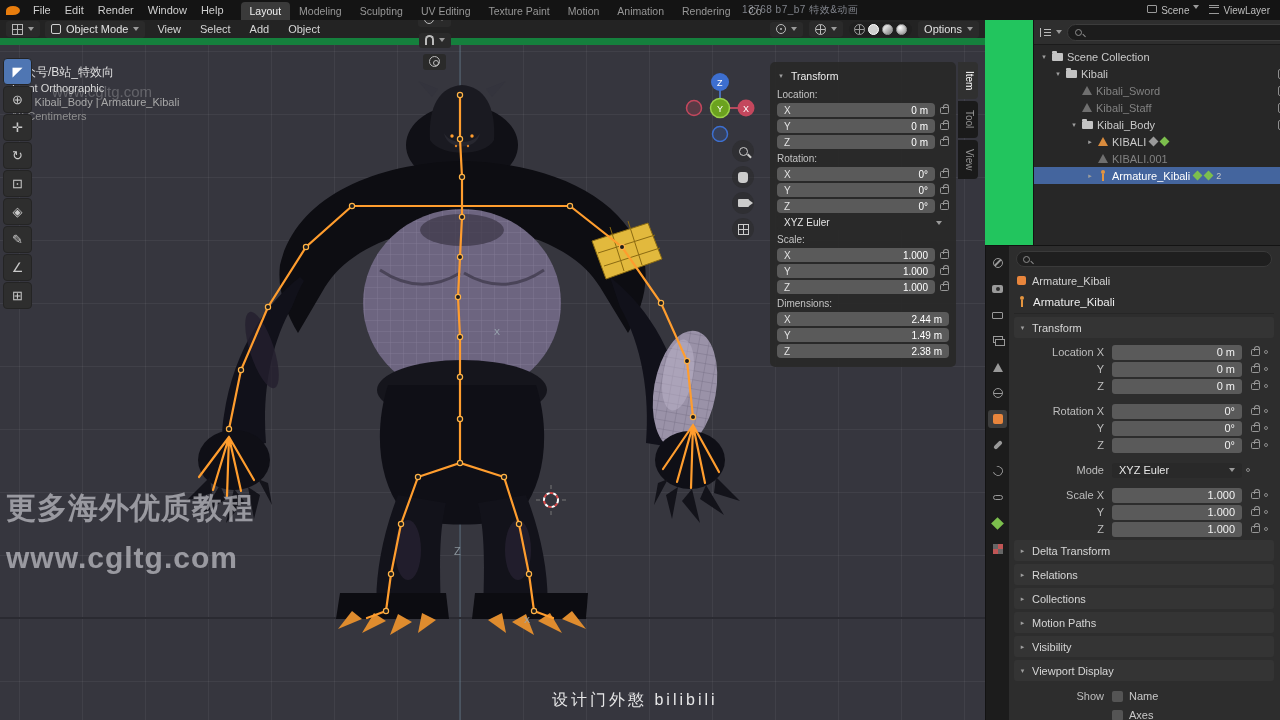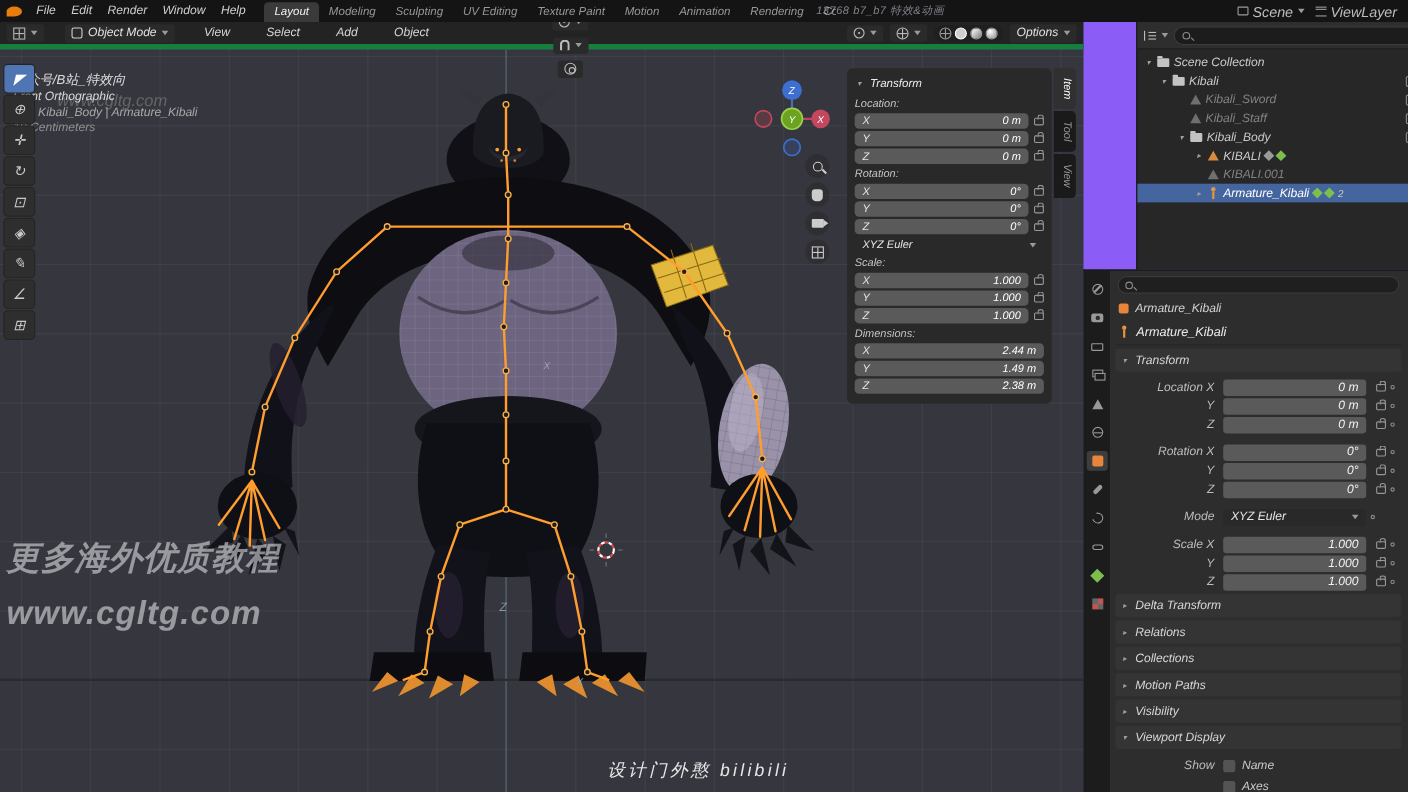--- a/index.html
+++ b/index.html
@@ -1,33 +1,33 @@
 <!DOCTYPE html>
 <html><head>
 <meta charset="utf-8">
 <style>
 *{margin:0;padding:0;box-sizing:border-box;font-family:"Liberation Sans",sans-serif;}
 html,body{width:1280px;height:720px;overflow:hidden;background:#111;}
-#app{position:relative;width:1280px;height:720px;background:#8b5cf6;color:#c8c8c8;font-size:11px;font-style:italic;}
+#app{position:relative;width:1280px;height:720px;background:#22c55e;color:#c8c8c8;font-size:11px;}
 
 
 .topbar{position:absolute;left:0;top:0;width:1280px;height:20px;background:#141414;display:flex;align-items:center;padding:0 6px;z-index:40;}
 .blogo{width:14px;height:9px;background:#e87d0d;border-radius:50% 50% 50% 0;margin-right:6px;}
 .menu{padding:2px 7px;color:#cfcfcf;border-radius:3px;}
 .ws-tabs{display:flex;margin-left:10px;height:20px;align-items:flex-end;overflow:hidden;max-width:520px;}
 .ws-tab{padding:3px 9px 3px;color:#979797;border-radius:4px 4px 0 0;white-space:nowrap;font-size:10.5px;}
 .ws-tab.active{background:#3a3a3a;color:#efefef;}
 .tb-watermark{position:absolute;left:742px;top:3px;font-size:10px;color:rgba(215,220,235,.55);letter-spacing:.5px;}
 .tb-right{margin-left:auto;display:flex;align-items:center;gap:10px;padding-right:4px;}
-.tb-group{display:flex;align-items:center;gap:4px;color:#bdbdbd;font-size:13px;}
+.tb-group{display:flex;align-items:flex-start;gap:4px;color:#bdbdbd;font-size:10px;}
 .i-scene{width:10px;height:8px;border:1px solid #9a9a9a;border-radius:1px;}
 .i-layers{width:10px;height:9px;border-top:3px double #9a9a9a;border-bottom:1px solid #9a9a9a;}
 
 
-.vp-header{position:absolute;left:0;top:20px;width:985px;height:25px;background:#232323;border-bottom:5px solid #15803d;display:flex;align-items:center;gap:19px;padding:0 6px;z-index:30;}
+.vp-header{position:absolute;left:0;top:20px;width:985px;height:25px;background:#232323;border-bottom:7px solid #15803d;display:flex;align-items:center;gap:5px;padding:0 6px;z-index:30;}
 .dd{display:flex;align-items:center;gap:5px;background:#2a2a2a;border-radius:3px;padding:2.5px 6px;color:#e0e0e0;}
 .caret{width:0;height:0;border-left:3.5px solid transparent;border-right:3.5px solid transparent;border-top:4.5px solid #9a9a9a;}
 .i-grid{width:11px;height:11px;border:1px solid #b5b5b5;background-image:linear-gradient(#b5b5b5,#b5b5b5),linear-gradient(#b5b5b5,#b5b5b5);background-size:1px 100%,100% 1px;background-position:center;background-repeat:no-repeat;}
 .i-cube{width:10px;height:10px;border:1.3px solid #d0d0d0;border-radius:2px;}
 .hmenu{padding:3px 7px;color:#d6d6d6;}
 .center-cluster{display:flex;align-items:center;gap:6px;margin-left:70px;flex-direction:column;}
 .i-globe{width:11px;height:11px;border:1.3px solid #bbb;border-radius:50%;background-image:linear-gradient(#bbb,#bbb),linear-gradient(#bbb,#bbb);background-size:1px 100%,100% 1px;background-position:center;background-repeat:no-repeat;}
 .i-pivot{width:10px;height:10px;border:1.3px solid #bbb;border-radius:50%;position:relative;}
 .i-pivot::after{content:"";position:absolute;left:3px;top:3px;width:2px;height:2px;background:#bbb;border-radius:50%;}
 .i-magnet{width:9px;height:10px;border:2px solid #bbb;border-bottom:none;border-radius:5px 5px 0 0;}

